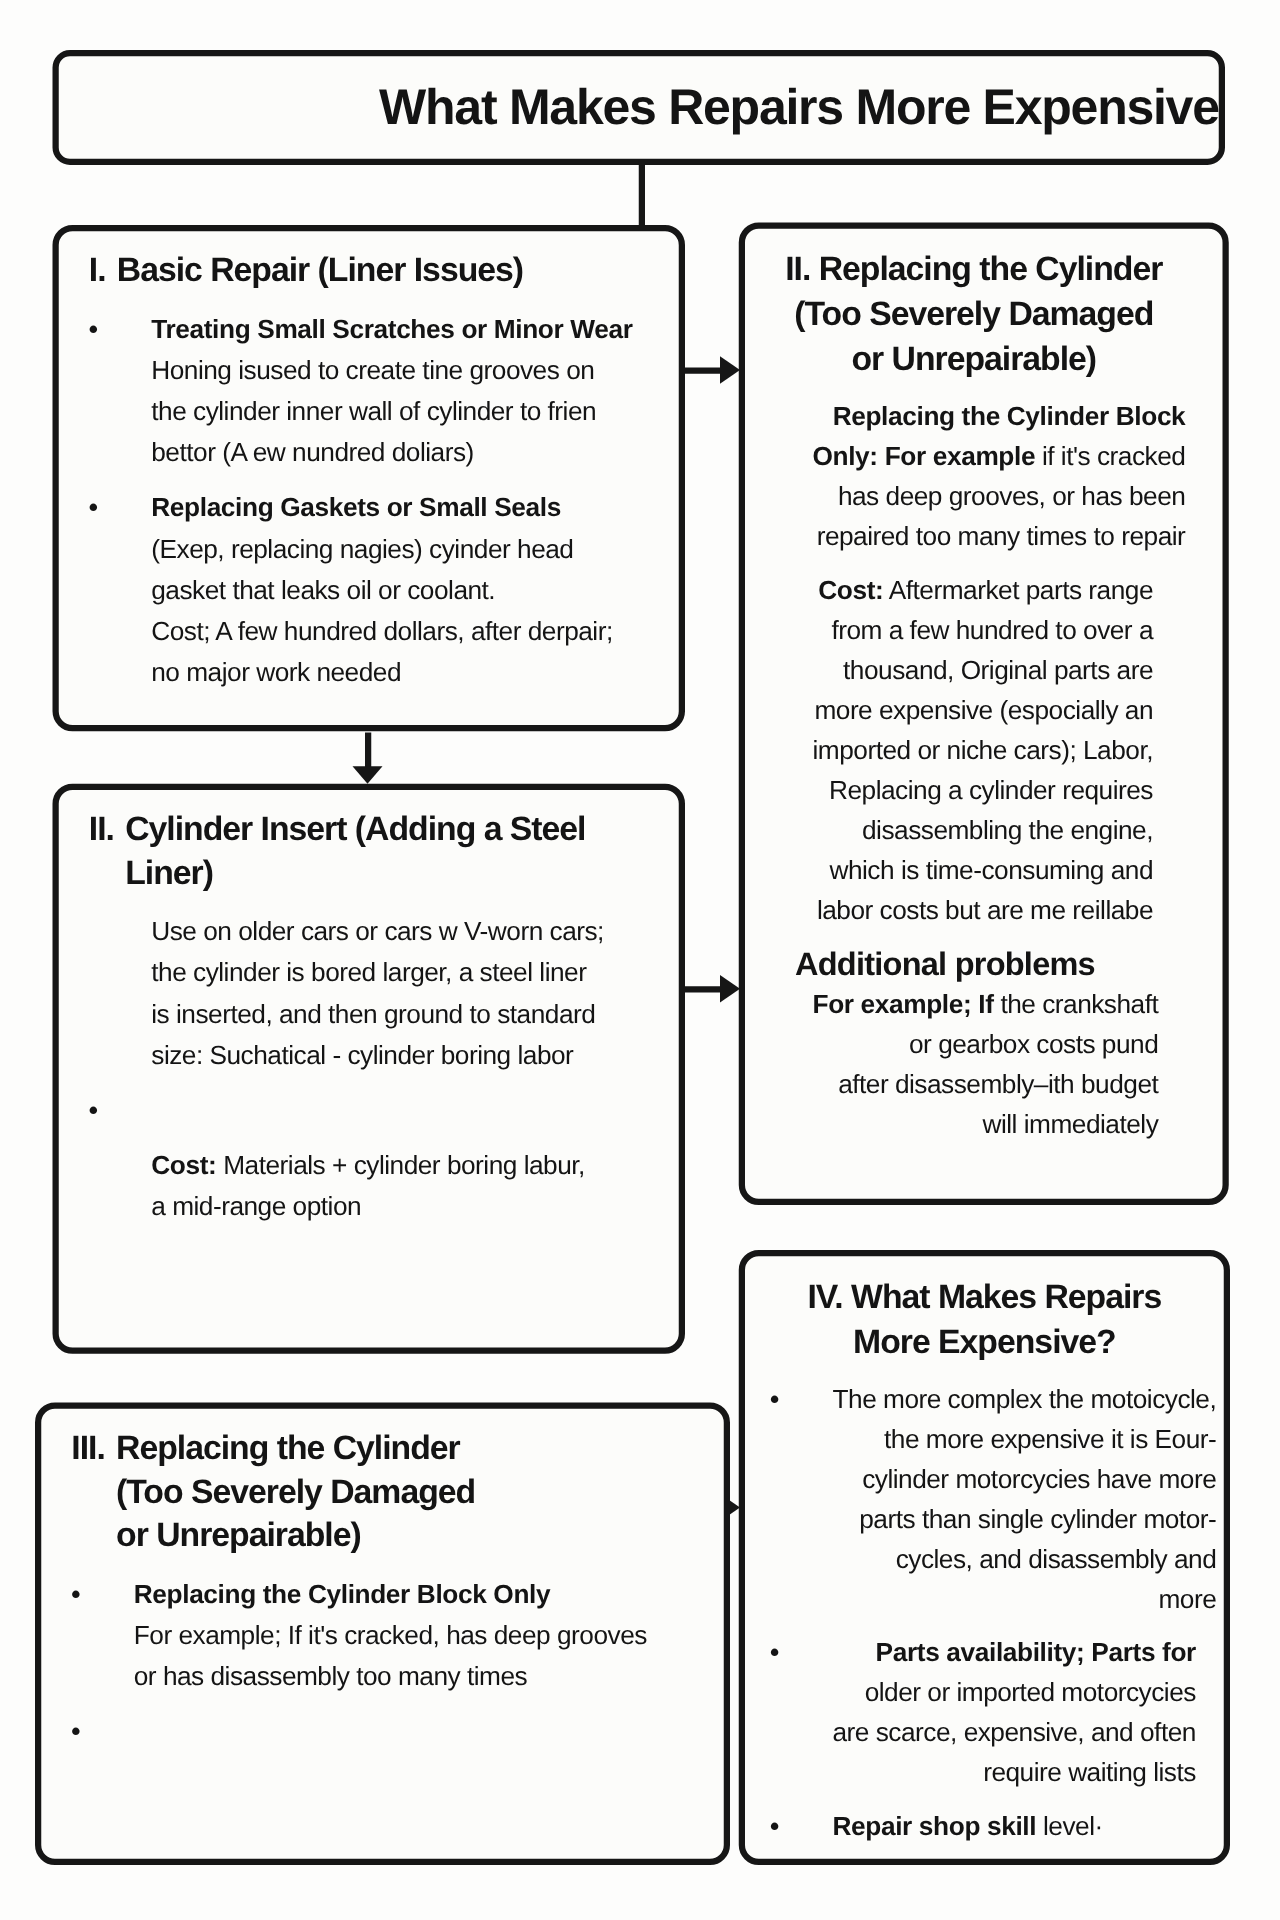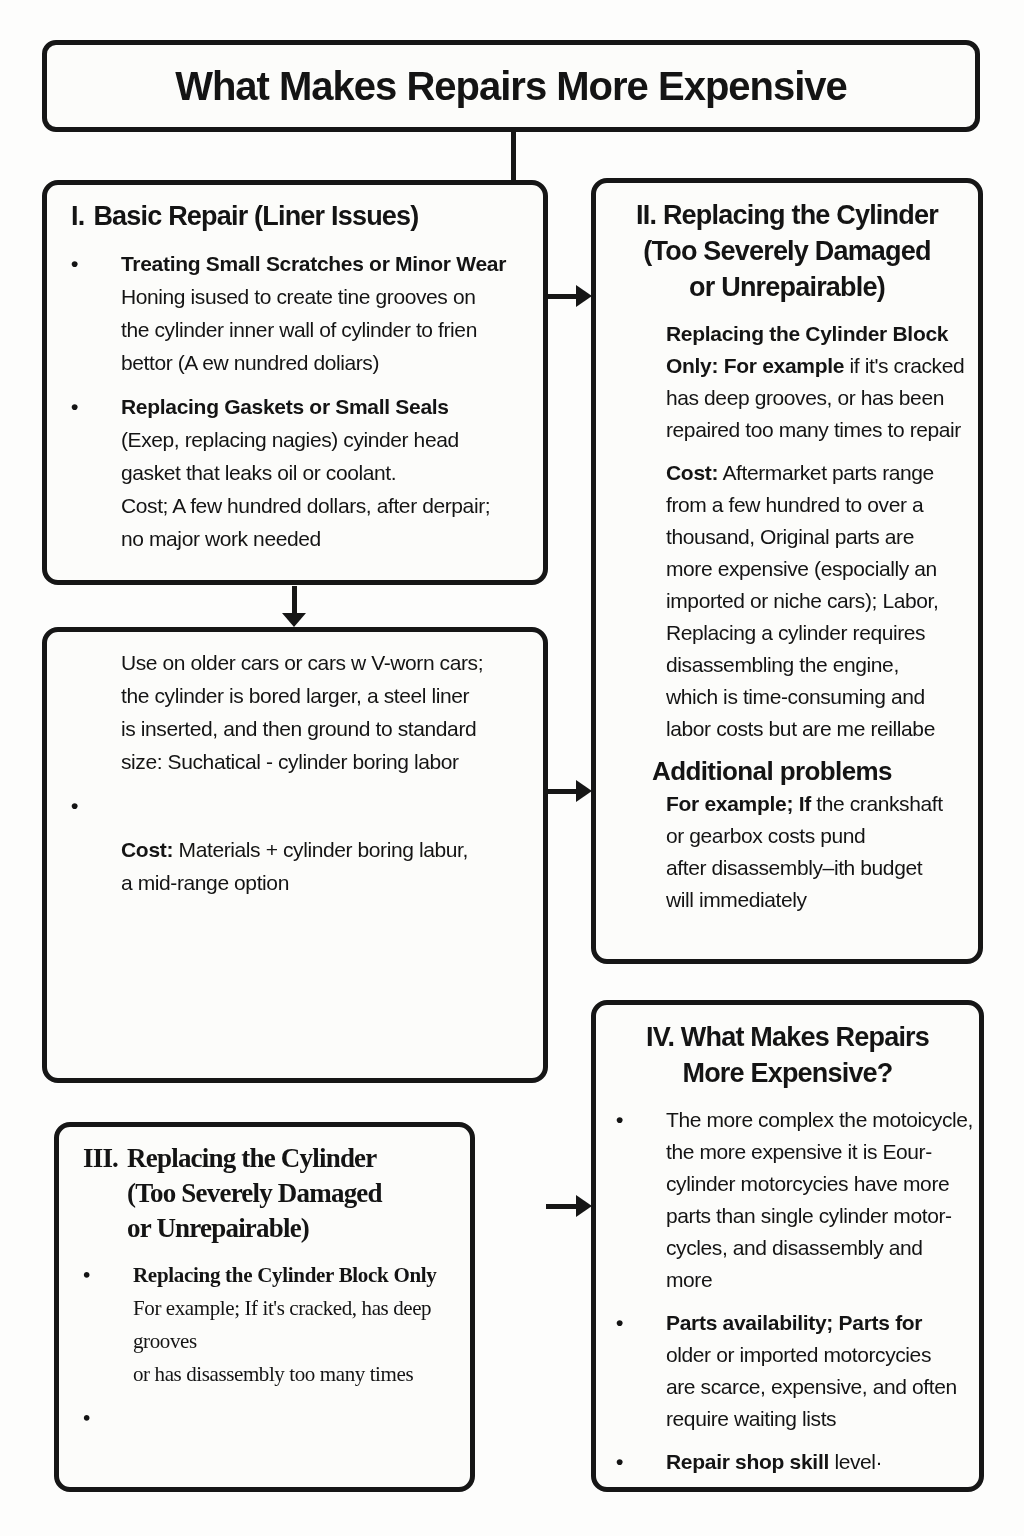--- a/index.html
+++ b/index.html
@@ -8,21 +8,21 @@
     background:#fdfdfc; color:#141414;
     font-family:"Liberation Sans", sans-serif;
     overflow:hidden;
   }
   .box {
     position:absolute; box-sizing:border-box;
     background:#fcfcfa; border:5px solid #161616; border-radius:16px;
   }
   .title-box {
     left:42px; top:40px; width:938px; height:92px; border-radius:14px;
-    display:flex; align-items:center; justify-content:center;
+    display:flex; align-items:center; justify-content:flex-end;
   }
   .title-text {
     font-size:40px; font-weight:700; letter-spacing:-1px; white-space:pre;
   }
   .content { padding:14px 6px 10px 24px; }
   .heading {
     display:flex; gap:9px; font-weight:700;
     font-size:27px; line-height:35px; letter-spacing:-0.8px;
     margin-bottom:13px;
   }
@@ -36,21 +36,21 @@
   .item { display:flex; margin-bottom:11px; }
   .item .marker {
     flex:0 0 20px; font-size:21px; line-height:33px; font-weight:700;
   }
   .item.no-marker .marker { visibility:hidden; }
   .text {
     white-space:pre-line; font-size:21px; line-height:33px;
     letter-spacing:-0.4px;
     margin-left:30px;
   }
-  .right-col .text { line-height:32px; }
+  .right-col .text { line-height:32px;text-align:right; }
   .right-col .item .marker { line-height:32px; }
   .lead { font-weight:700; letter-spacing:-0.3px; }
   .subheading {
     font-weight:700; font-size:26px; line-height:30px; letter-spacing:-0.6px;
     margin:2px 0 2px 36px;
   }
   
   .vline { position:absolute; background:#161616; }
   .arrow-right { position:absolute; width:46px; height:30px; }
   .arrow-right .shaft {
@@ -121,60 +121,65 @@
 (Exep, replacing nagies) cyinder head
 gasket that leaks oil or coolant.
 Cost; A few hundred dollars, after derpair;
 no major work needed</span></div>
       </div>
     </div>
   </div>
 
   <div class="box" style="left:42px; top:627px; width:506px; height:456px;">
     <div class="content">
+      <div class="heading">
+        <span class="num">II.</span>
+        <span class="htext">Cylinder Insert (Adding a Steel
+Liner)</span>
+      </div>
       <div class="item no-marker">
         <span class="marker"></span>
         <div class="text"><span class="lead"></span><span>Use on older cars or cars w V-worn cars;
 the cylinder is bored larger, a steel liner
 is inserted, and then ground to standard
 size: Suchatical - cylinder boring labor</span></div>
       </div>
       <div class="item">
         <span class="marker">•</span>
       </div>
       <div class="item no-marker">
         <span class="marker"></span>
         <div class="text"><span class="lead">Cost:</span><span> Materials + cylinder boring labur,
 a mid-range option</span></div>
       </div>
     </div>
   </div>
 
-  <div class="box" style="left:54px; top:1122px; width:421px; height:370px;font-family:Liberation Serif, serif;">
+  <div class="box" style="left:28px; top:1122px; width:556px; height:370px;">
     <div class="content">
       <div class="heading">
         <span class="num">III.</span>
         <span class="htext">Replacing the Cylinder
 (Too Severely Damaged
 or Unrepairable)</span>
       </div>
       <div class="item">
         <span class="marker">•</span>
         <div class="text"><span class="lead">Replacing the Cylinder Block Only</span><span>
 For example; If it's cracked, has deep grooves
 or has disassembly too many times</span></div>
       </div>
       <div class="item">
         <span class="marker">•</span>
       </div>
     </div>
   </div>
 
   <div class="box right-col" style="left:591px; top:178px; width:392px; height:786px;">
-    <div class="content" style="padding-left:20px;">
+    <div class="content" style="padding-left:4px;">
       <div class="heading-center">II.  Replacing the Cylinder
 (Too Severely Damaged
 or Unrepairable)</div>
       <div class="item no-marker">
         <span class="marker"></span>
         <div class="text"><span class="lead">Replacing the Cylinder Block
 Only: For example</span><span> if it's cracked
 has deep grooves, or has been
 repaired too many times to repair</span></div>
       </div>

